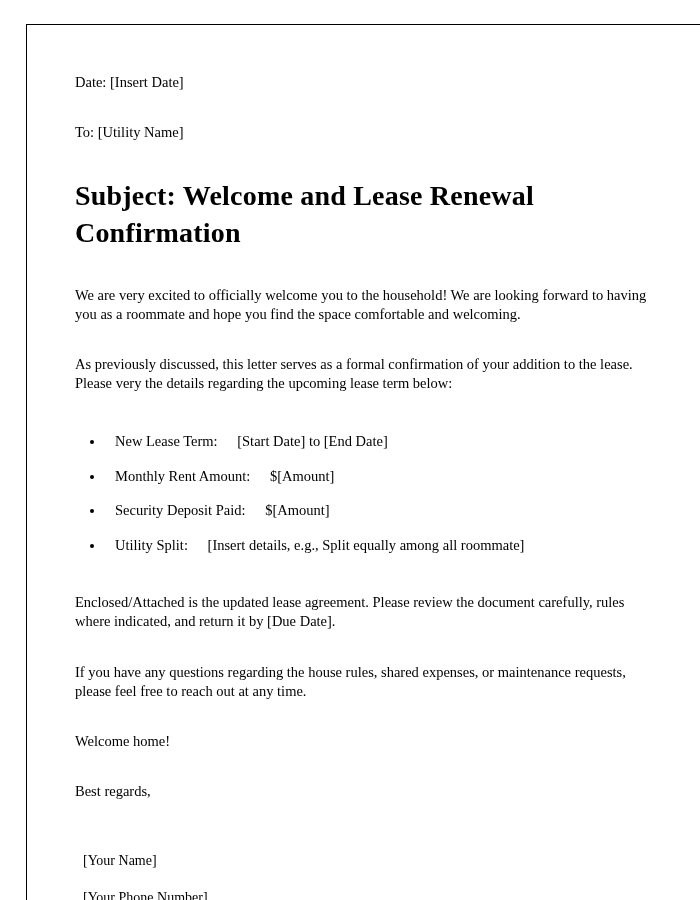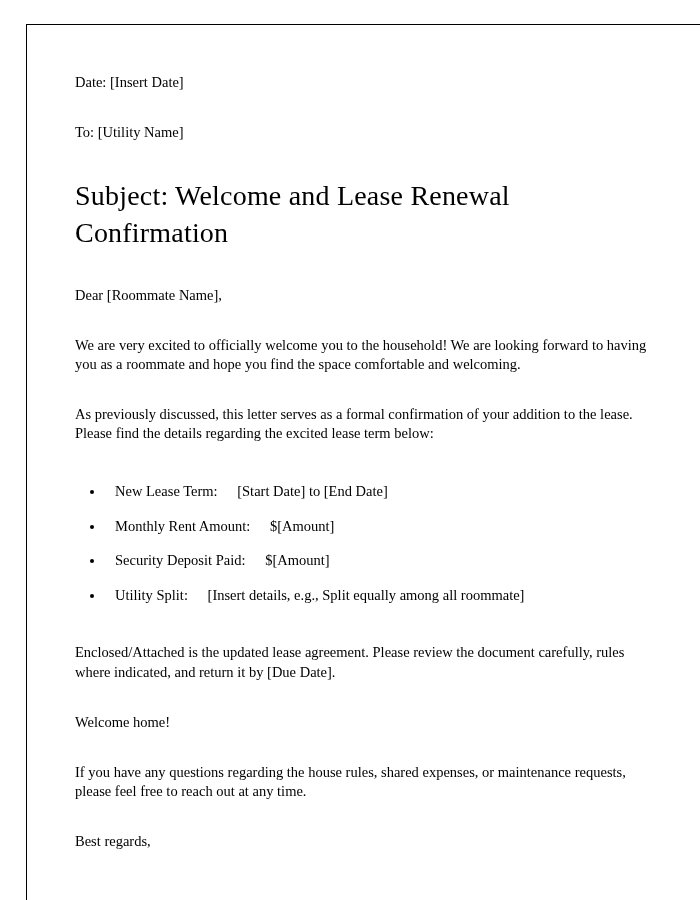--- a/index.html
+++ b/index.html
@@ -25,21 +25,21 @@
     background: #ffffff;
     padding: 40px 46px 40px 40px;
   }
   .meta-line {
     font-size: 14.5px;
     line-height: 1.3;
     margin-bottom: 15px;
   }
   .subject {
     font-size: 28px;
-    font-weight: normal;
+    font-weight: bold;
     line-height: 1.32;
     margin-top: 20px;
     margin-bottom: 18px;
     letter-spacing: 0.2px;
   }
   .para {
     font-size: 14.5px;
     line-height: 1.32;
     margin-bottom: 15px;
     max-width: 592px;
@@ -70,38 +70,37 @@
 <body>
 
 <div class="page">
   <div class="sheet">
 
     <div class="meta-line">Date: [Insert Date]</div>
     <div class="meta-line">To: [Utility Name]</div>
 
     <h1 class="subject">Subject: Welcome and Lease Renewal Confirmation</h1>
 
-    <p class="para">Dear [Roommate Name],</p>
 
     <p class="para">We are very excited to officially welcome you to the household! We are looking forward to having you as a roommate and hope you find the space comfortable and welcoming.</p>
 
-    <p class="para">As previously discussed, this letter serves as a formal confirmation of your addition to the lease. Please find the details regarding the excited lease term below:</p>
+    <p class="para">As previously discussed, this letter serves as a formal confirmation of your addition to the lease. Please very the details regarding the upcoming lease term below:</p>
 
     <ul class="details-list">
       <li><b>New Lease Term:</b><span> [Start Date] to [End Date]</span></li>
       <li><b>Monthly Rent Amount:</b><span> $[Amount]</span></li>
       <li><b>Security Deposit Paid:</b><span> $[Amount]</span></li>
       <li><b>Utility Split:</b><span> [Insert details, e.g., Split equally among all roommate]</span></li>
     </ul>
 
     <p class="para">Enclosed/Attached is the updated lease agreement. Please review the document carefully, rules where indicated, and return it by [Due Date].</p>
 
+    <p class="para">If you have any questions regarding the house rules, shared expenses, or maintenance requests, please feel free to reach out at any time.</p>
+
     <p class="para">Welcome home!</p>
-
-    <p class="para">If you have any questions regarding the house rules, shared expenses, or maintenance requests, please feel free to reach out at any time.</p>
 
     <p class="para">Best regards,</p>
 
     <div class="signature-block">
       <div>[Your Name]</div>
       <div>[Your Phone Number]</div>
     </div>
 
   </div>
 </div>

